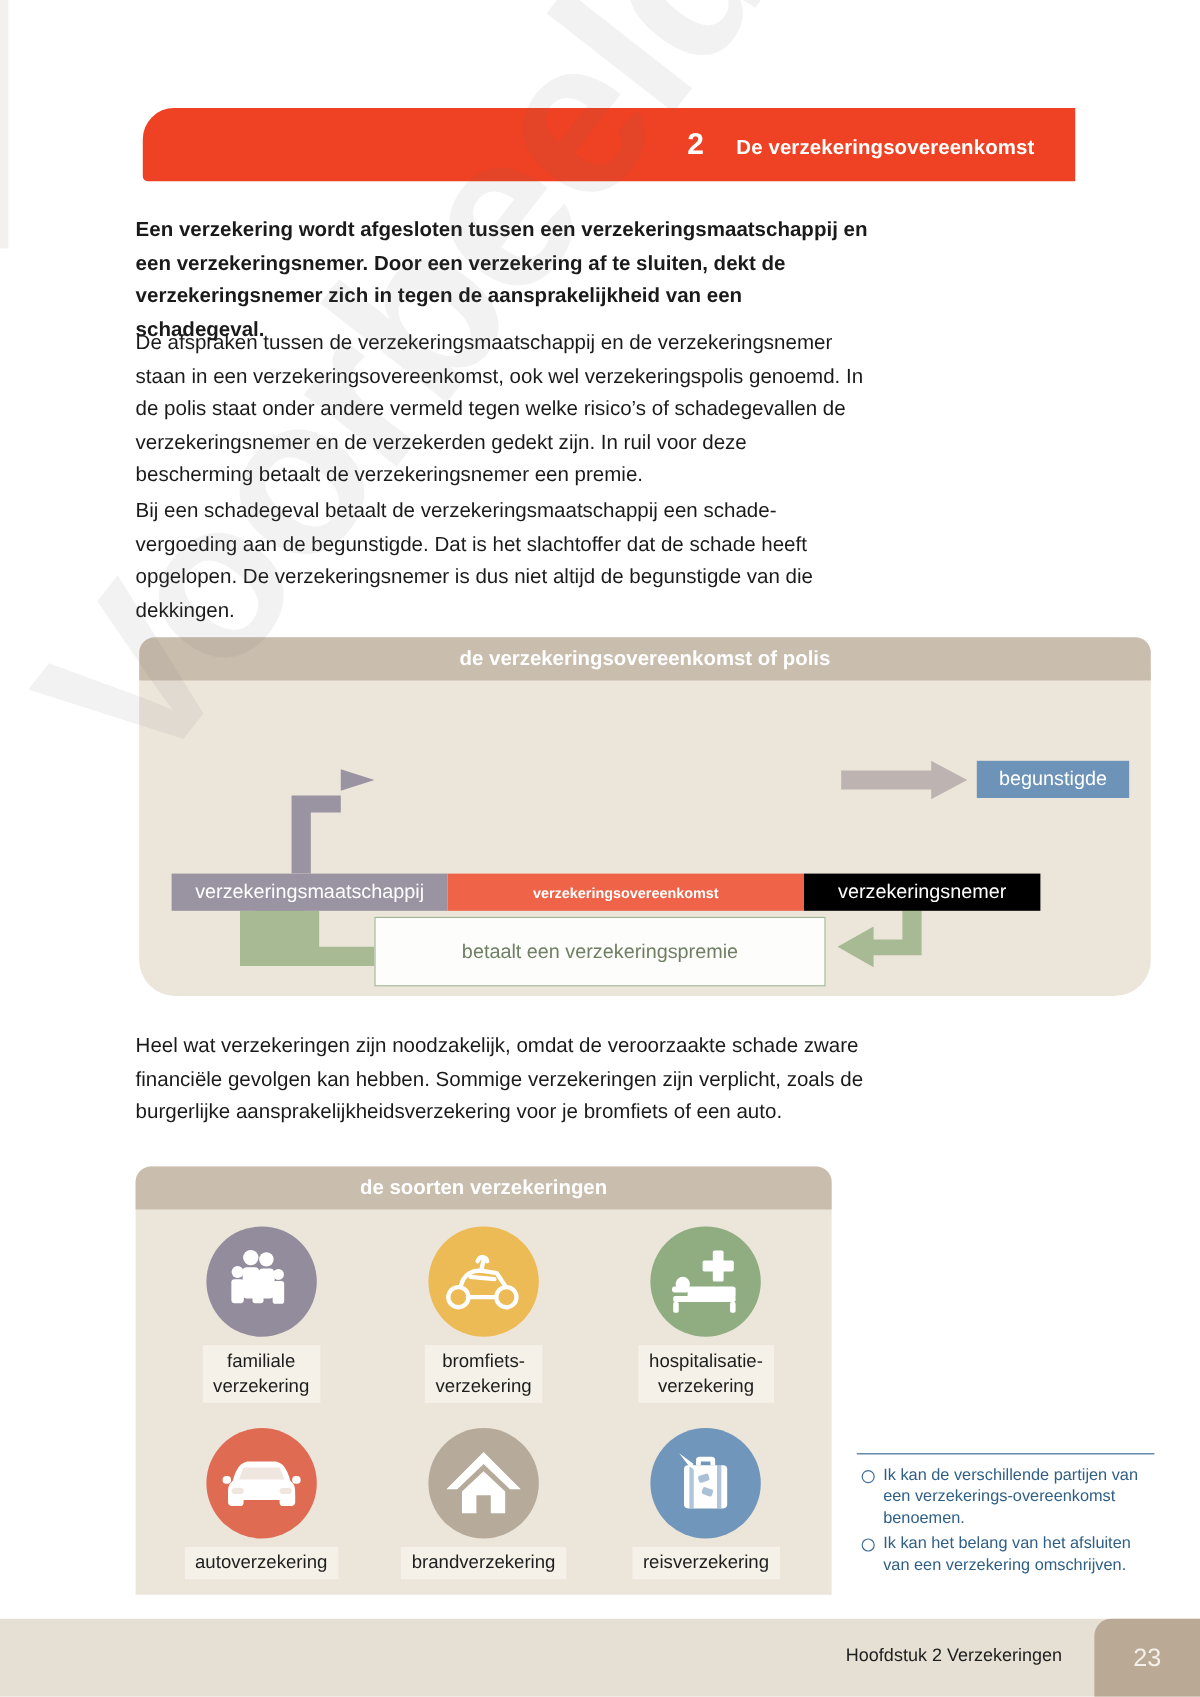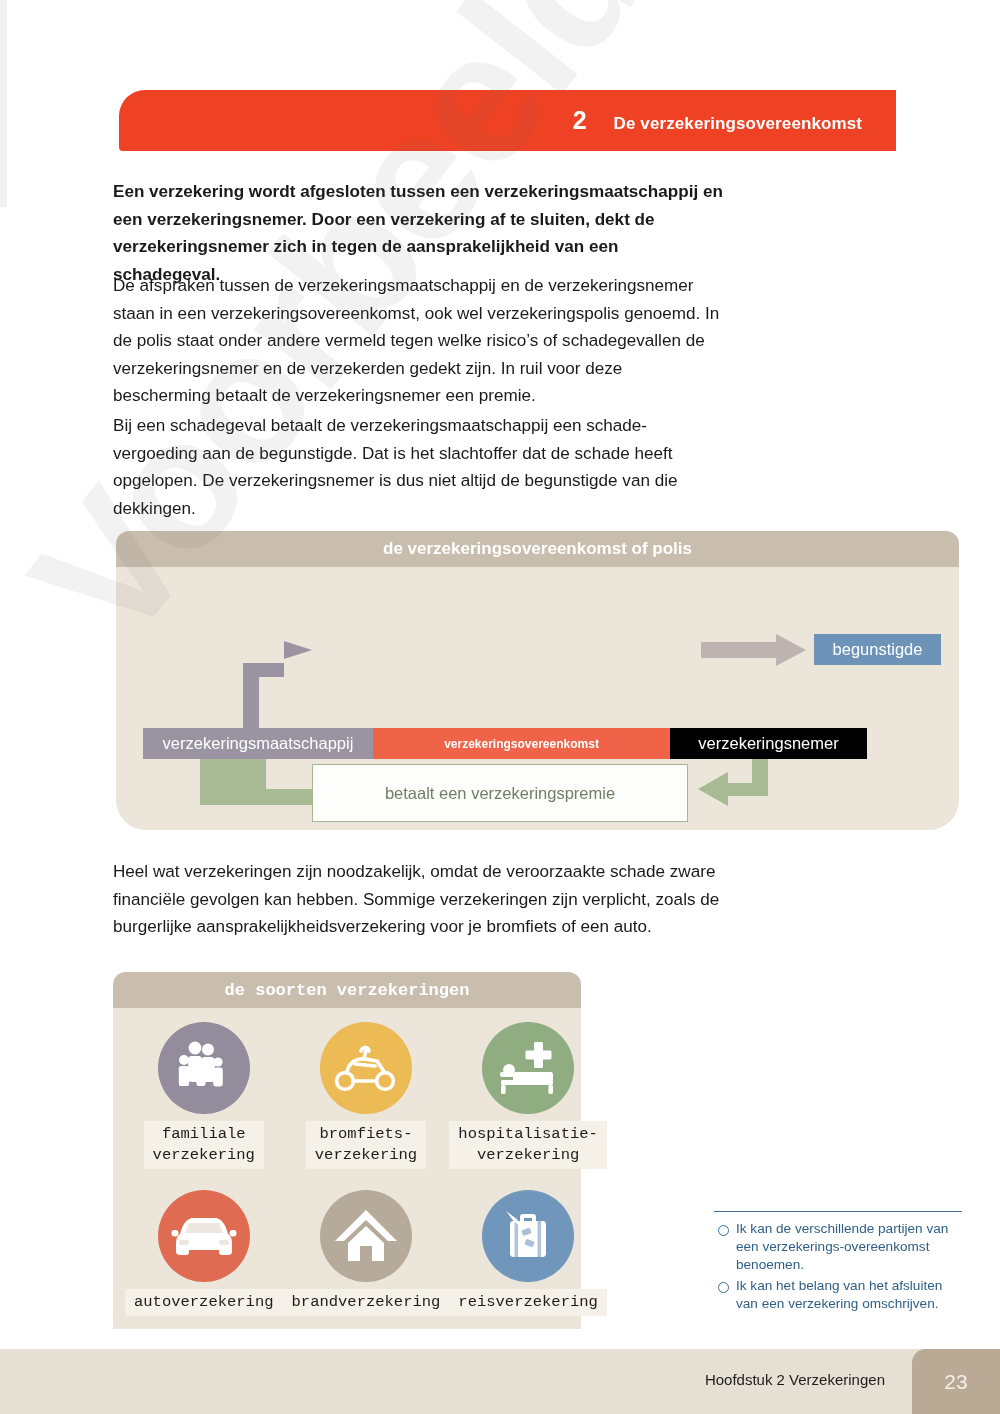--- a/index.html
+++ b/index.html
@@ -86,24 +86,23 @@
 
   .begunstigde{
     position:absolute;left:698px;top:67px;width:127px;height:31px;
     background:#6d94b8;color:#fff;font-size:16.5px;
     display:flex;align-items:center;justify-content:center;
   }
   .arrow-svg{position:absolute;left:0;top:0;width:843px;height:263px;}
 
   
   .soorten{
-    position:absolute;left:113px;top:972px;width:468px;height:357px;
+    position:absolute;left:113px;top:972px;width:580px;height:357px;
     background:#ece5da;border-top-left-radius:13px;border-top-right-radius:13px;
     z-index:2;
-    font-family:Liberation Mono, monospace;
   }
   .soorten-head{
     height:36px;background:#c9bdae;
     border-top-left-radius:13px;border-top-right-radius:13px;
     display:flex;align-items:center;justify-content:center;
     color:#fff;font-size:17px;font-weight:bold;
   }
   .grid{
     display:grid;grid-template-columns:repeat(3,1fr);
     row-gap:21px;padding:14px 12px 0 12px;

